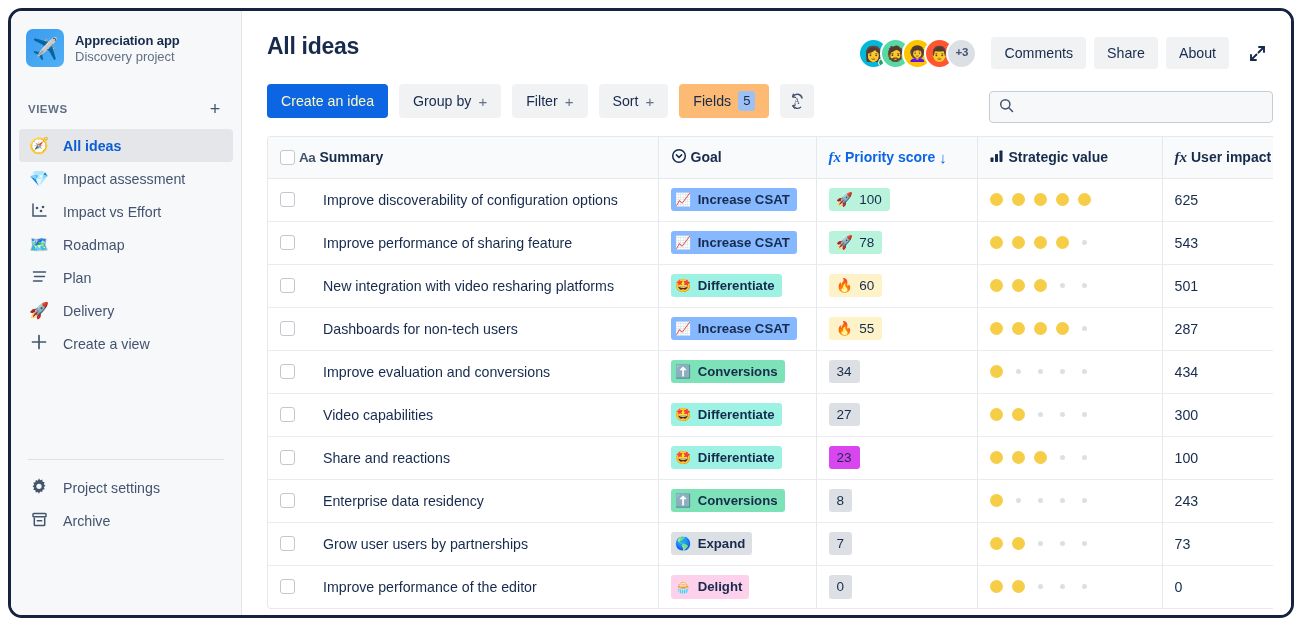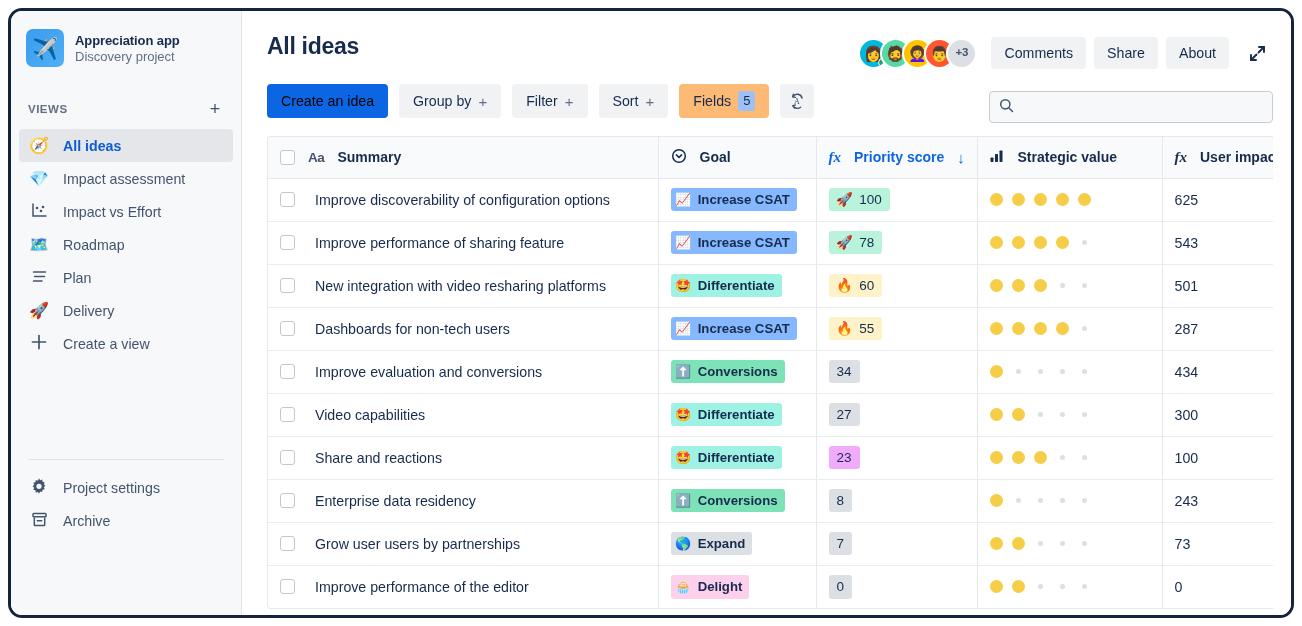--- a/index.html
+++ b/index.html
@@ -109,21 +109,21 @@
     color: #172b4d; margin-left: 4px;
   }
 
   
   .toolbar { display: flex; align-items: center; gap: 11px; margin-top: 13px; height: 34px; }
   .btn {
     height: 34px; border-radius: 4px; border: none; cursor: pointer;
     font-family: inherit; font-size: 14.2px;
     display: flex; align-items: center; gap: 7px; padding: 0 14px;
   }
-  .btn-primary { background: #0c66e4; color: #000000; font-weight: normal; }
+  .btn-primary { background: #0c66e4; color: #fef9c3; font-weight: normal; }
   .btn-neutral { background: #f1f2f4; color: #172b4d; }
   .btn-selected { background: #fdba74; color: #172b4d; }
   .btn .plus { color: #626f86; font-size: 15px; line-height: 1; }
   .count-chip {
     background: #9dc1f5; color: #172b4d; border-radius: 3px;
     font-size: 13px; padding: 1px 5px; line-height: 1.35; font-weight: normal;
   }
   .btn-icon-only {
     width: 34px; height: 34px; padding: 0; justify-content: center;
     background: #f1f2f4; color: #44546f;
@@ -146,38 +146,38 @@
     width: 1006px; overflow: hidden;
   }
   table { border-collapse: collapse; width: 100%; table-layout: fixed; }
   thead th {
     background: #f9fafb; height: 41px; text-align: left;
     font-size: 14px; font-weight: bold; color: #172b4d;
     border-bottom: 1px solid #e6e8eb; padding: 0 12px;
     border-right: 1px solid #e6e8eb; white-space: nowrap;
   }
   thead th:last-child { border-right: none; }
-  .th-inner { display: flex; align-items: center; gap: 13px; }
+  .th-inner { display: flex; align-items: center; gap: 4px; }
   .th-sorted { color: #0c66e4; }
   .fx { font-family: "Liberation Serif", serif; font-style: italic; font-weight: bold; font-size: 15px; }
   .aa { font-size: 13.5px; font-weight: bold; color: #44546f; letter-spacing: -0.4px; }
 
   tbody td {
     height: 43px; border-bottom: 1px solid #e9ebee;
     border-right: 1px solid #e6e8eb;
     font-size: 14.2px; color: #172b4d; padding: 0 12px; vertical-align: middle;
   }
   tbody tr:last-child td { border-bottom: none; }
   tbody td:last-child { border-right: none; }
   .cb {
     width: 15px; height: 15px; border: 1.6px solid #c3c8d0;
     border-radius: 3px; background: #fff; display: inline-block; cursor: pointer;
     flex: 0 0 15px;
   }
-  .sum-cell { display: flex; align-items: center; gap: 20px; }
+  .sum-cell { display: flex; align-items: center; gap: 28px; }
   .sum-text { white-space: nowrap; overflow: hidden; text-overflow: ellipsis; }
 
   .badge {
     display: inline-flex; align-items: center; gap: 6px;
     border-radius: 3px; padding: 2px 7px 2px 5px;
     font-size: 13.2px; font-weight: bold; color: #172b4d; line-height: 1.5;
   }
   .badge .emoji { font-size: 13px; line-height: 1; }
 
   .score {
@@ -573,21 +573,21 @@
               <td>
                 <div class="sum-cell">
                   <span class="cb"></span>
                   <span class="sum-text">Share and reactions</span>
                 </div>
               </td>
               <td><span class="badge" style="background: rgb(158, 242, 228);">
                   <span class="emoji">🤩</span>
                   <span>Differentiate</span>
                 </span></td>
-              <td><span class="score" style="background: #f0abfc;">
+              <td><span class="score" style="background: #d946ef;">
                   <span>23</span>
                 </span></td>
               <td>
                 <div class="dots">
                   <span class="dot"></span>
                   <span class="dot"></span>
                   <span class="dot"></span>
                   <span class="dot off"></span>
                   <span class="dot off"></span>
                 </div>

